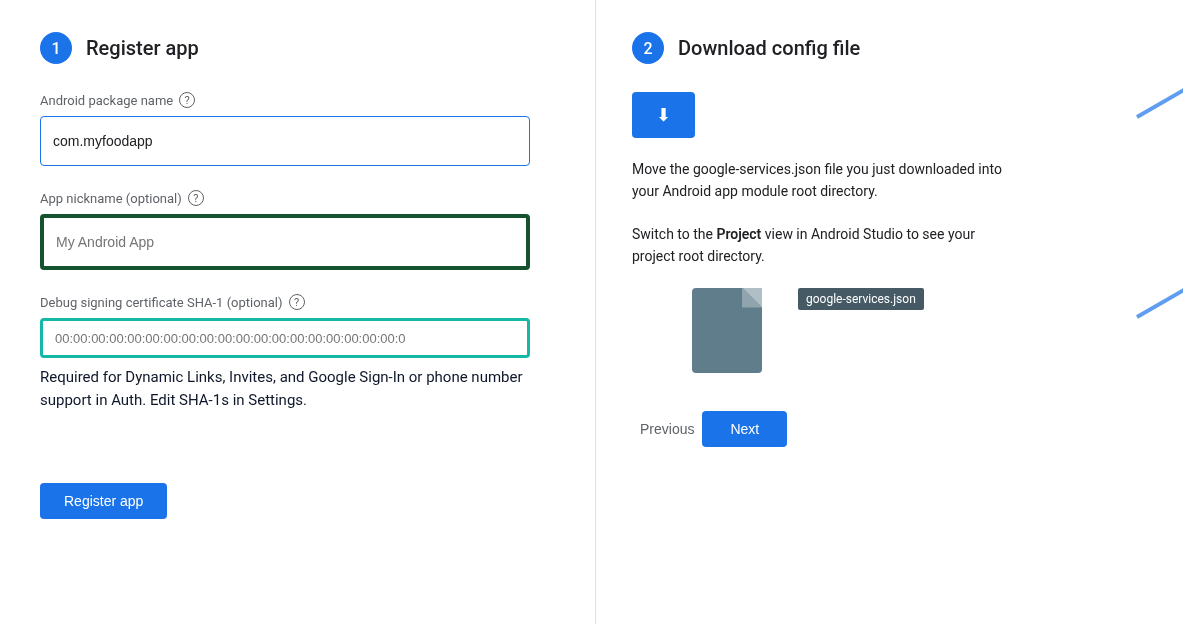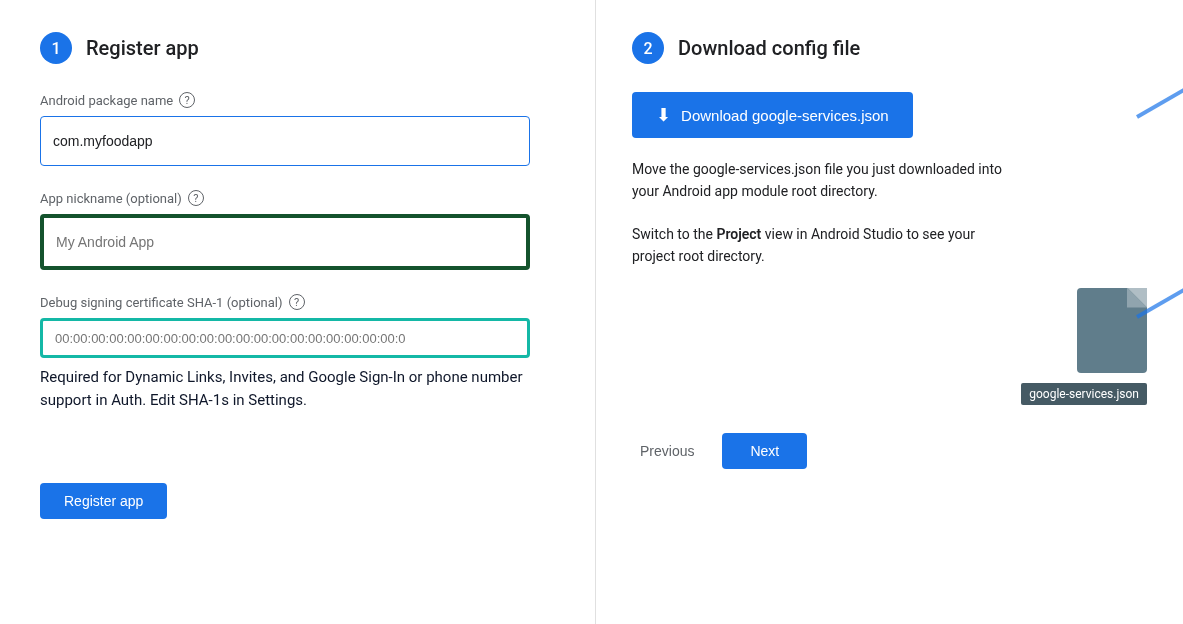--- a/index.html
+++ b/index.html
@@ -144,23 +144,24 @@
       color: #202124;
       line-height: 1.6;
       margin-bottom: 20px;
       max-width: 380px;
     }
     .info-text strong {
       font-weight: 600;
     }
     .file-illustration {
       display: flex;
-      flex-direction: column;
-      align-items: flex-end;
+      flex-direction: row;
+      align-items: flex-start;
       margin: 20px 0 28px 60px;
+      gap: 36px;
     }
     .file-icon {
       width: 70px;
       height: 85px;
       background: #607d8b;
       border-radius: 4px 4px 4px 4px;
       position: relative;
       margin-bottom: 10px;
     }
     .file-icon::before {
@@ -186,21 +187,20 @@
     .file-label {
       background: #455a64;
       color: white;
       font-size: 12px;
       padding: 4px 8px;
       border-radius: 2px;
     }
     .nav-buttons {
       display: flex;
       align-items: center;
-      gap: 20px;
       margin-top: 8px;
     }
     .prev-btn {
       background: transparent;
       border: none;
       color: #5f6368;
       font-size: 14px;
       font-weight: 500;
       cursor: pointer;
       padding: 10px 8px;
@@ -275,21 +275,20 @@
 </div>
 
 <div class="panel panel-right">
   <div class="step-header">
     <div class="step-circle">2</div>
     <span class="step-title">Download config file</span>
   </div>
 
   <button class="download-btn">
     <span class="download-icon">⬇</span>
-    <span>Download google-services.json</span>
   </button>
 
   <div class="info-text">Move the google-services.json file you just downloaded into your Android app module root directory.</div>
 
   <div class="info-text">
     Switch to the <strong>Project</strong> view in Android Studio to see your project root directory.
   </div>
 
   <div class="file-illustration">
     <div class="file-icon"></div>

